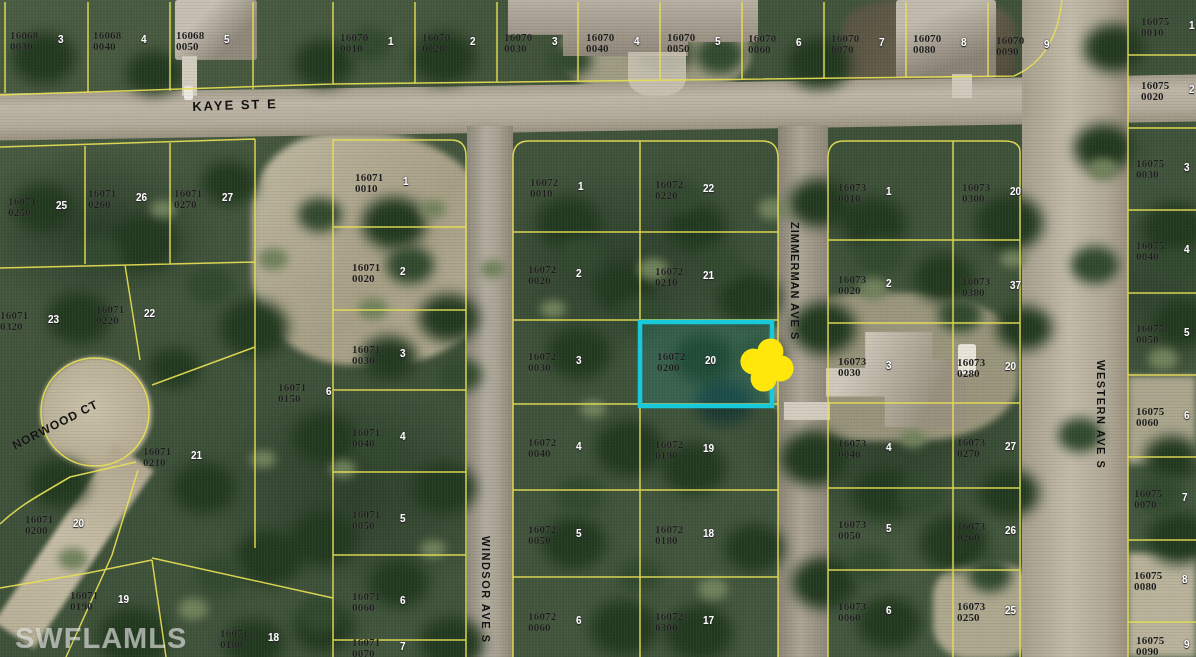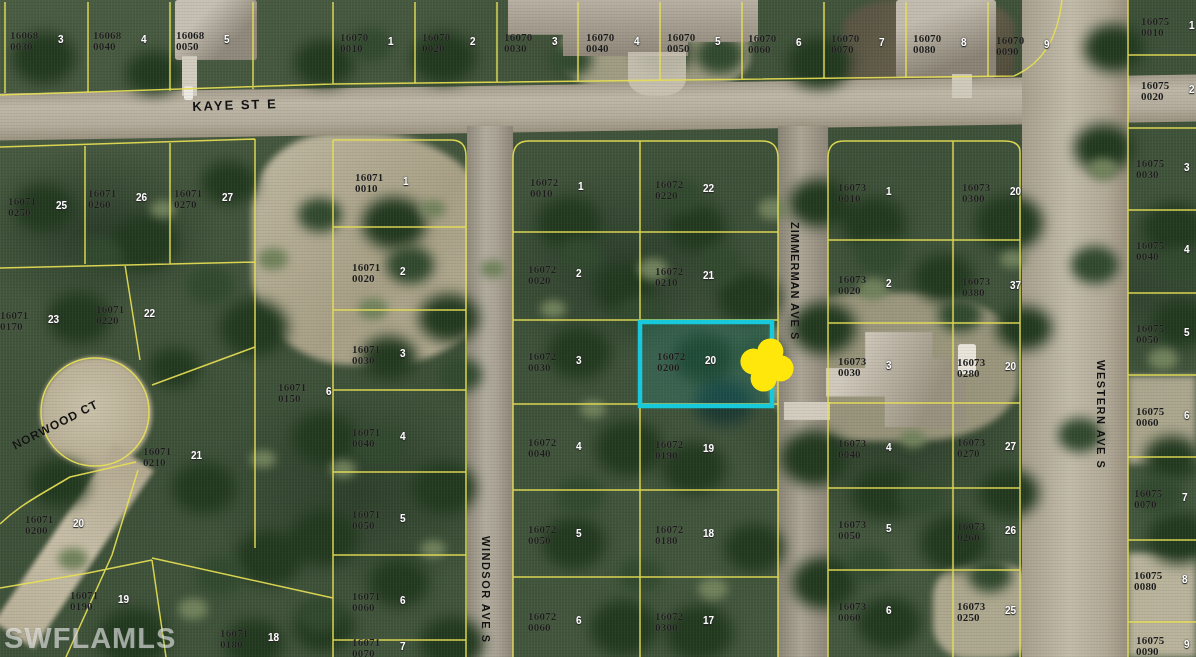--- a/index.html
+++ b/index.html
@@ -32,21 +32,21 @@
   .plabel{position:absolute;font:bold 11px "Liberation Serif",serif;color:#1c1c1c;
           line-height:10.5px;letter-spacing:.2px;white-space:nowrap;
           text-shadow:0 0 1px rgba(235,235,215,.3);}
   .plabel .ln{display:block;}
   .plabel .lot{position:absolute;left:48px;top:4px;
           font:bold 10px "Liberation Sans",sans-serif;color:#fff;
           text-shadow:0 0 2px #2b2b2b,0 1px 1px #222;letter-spacing:0;}
   .street{position:absolute;font-family:"Liberation Sans",sans-serif;font-weight:bold;
           color:#121212;white-space:nowrap;transform-origin:left top;
           text-shadow:0 0 1px rgba(220,220,200,.25);}
-  #watermark{position:absolute;left:4px;top:622px;
+  #watermark{position:absolute;left:15px;top:622px;
           font:bold 29px "Liberation Sans",sans-serif;
           color:rgba(255,255,255,.55);letter-spacing:1px;
           text-shadow:0 1px 2px rgba(70,80,70,.4);text-align:center;}
 </style>
 </head>
 <body>
 
 <div id="map">
 
   <div class="layer mottle"></div>
@@ -282,21 +282,21 @@
         <span class="ln">0260</span>
         <span class="lot">26</span>
       </div>
       <div class="plabel" style="left: 174px; top: 188px;">
         <span class="ln">16071</span>
         <span class="ln">0270</span>
         <span class="lot">27</span>
       </div>
       <div class="plabel" style="left: 0px; top: 310px;">
         <span class="ln">16071</span>
-        <span class="ln">0170</span>
+        <span class="ln">0320</span>
         <span class="lot">23</span>
       </div>
       <div class="plabel" style="left: 96px; top: 304px;">
         <span class="ln">16071</span>
         <span class="ln">0220</span>
         <span class="lot">22</span>
       </div>
       <div class="plabel" style="left: 278px; top: 382px;">
         <span class="ln">16071</span>
         <span class="ln">0150</span>

